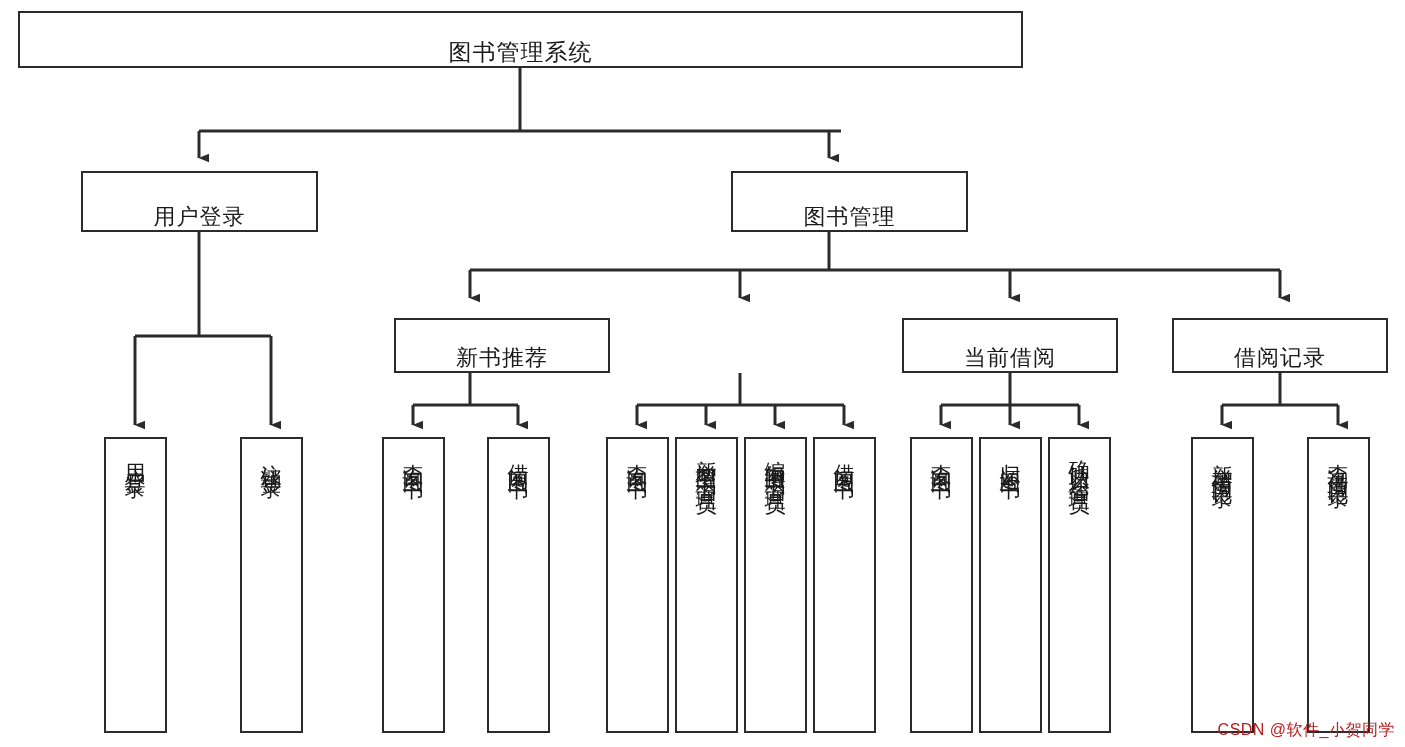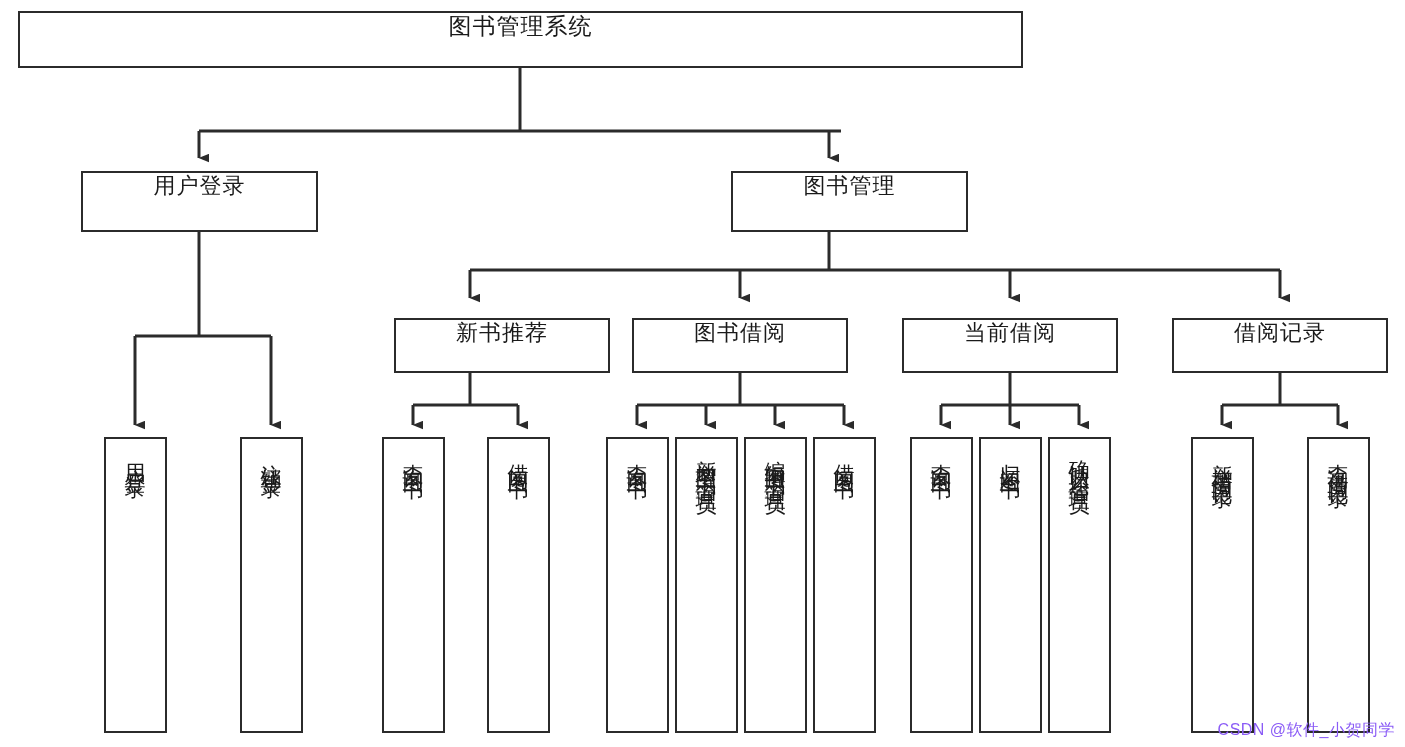--- a/index.html
+++ b/index.html
@@ -25,21 +25,21 @@
     width: 1405px;
     height: 747px;
     pointer-events: none;
   }
   .node {
     position: absolute;
     box-sizing: border-box;
     background: #ffffff;
     border: 2.5px solid #2b2b2b;
     display: flex;
-    align-items: flex-start;
+    align-items: flex-end;
     justify-content: center;
     color: #1a1a1a;
     z-index: 2;
   }
   .node-label {
     display: block;
     text-align: center;
     line-height: 1.18;
     white-space: pre-line;
   }
@@ -66,21 +66,21 @@
     white-space: nowrap;
   }
   .node.vert.tall-pad {
     padding-top: 4px;
   }
   .watermark {
     position: absolute;
     right: 10px;
     bottom: 6px;
     font-size: 16px;
-    color: #8b5cf6;
+    color: #b91c1c;
     letter-spacing: 0.5px;
     z-index: 3;
     user-select: none;
   }
 </style>
 </head>
 <body>
 
 <div id="diagram-root">
 
@@ -143,23 +143,20 @@
   </div>
 
   <div class="node horiz" style="left:711px; top:171px; width:237px; height:61px;margin-left:20px;">
     <span class="node-label">图书管理</span>
   </div>
 
   <div class="node horiz" style="left:362px; top:318px; width:216px; height:55px;margin-left:32px;">
     <span class="node-label">新书推荐</span>
   </div>
 
-  <div class="node horiz" style="left:632px; top:318px; width:216px; height:55px;">
-    <span class="node-label">图书借阅</span>
-  </div>
 
   <div class="node horiz" style="left:902px; top:318px; width:216px; height:55px;">
     <span class="node-label">当前借阅</span>
   </div>
 
   <div class="node horiz" style="left:1172px; top:318px; width:216px; height:55px;">
     <span class="node-label">借阅记录</span>
   </div>
 
   <div class="node vert" style="left:104px; top:437px; width:63px; height:296px;">

